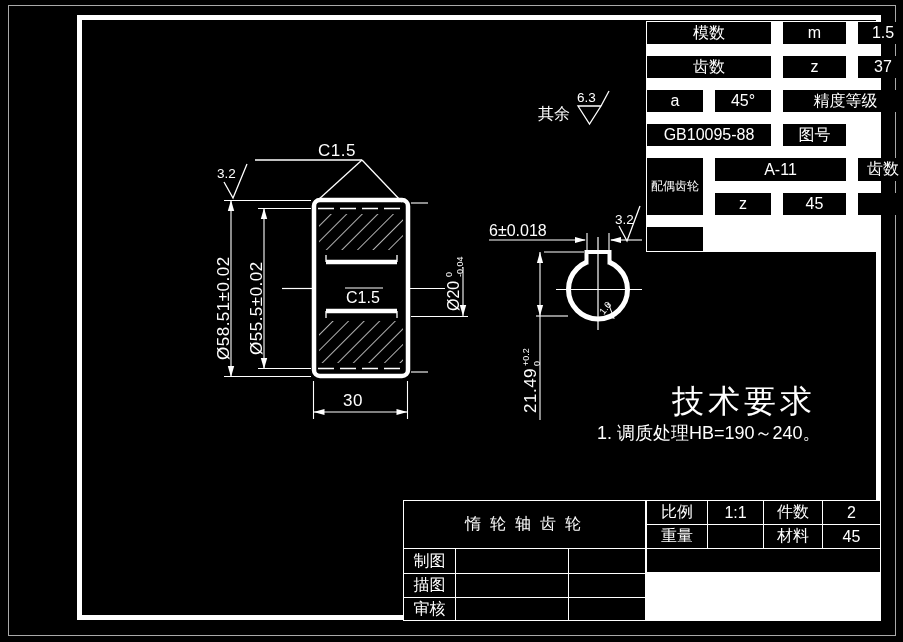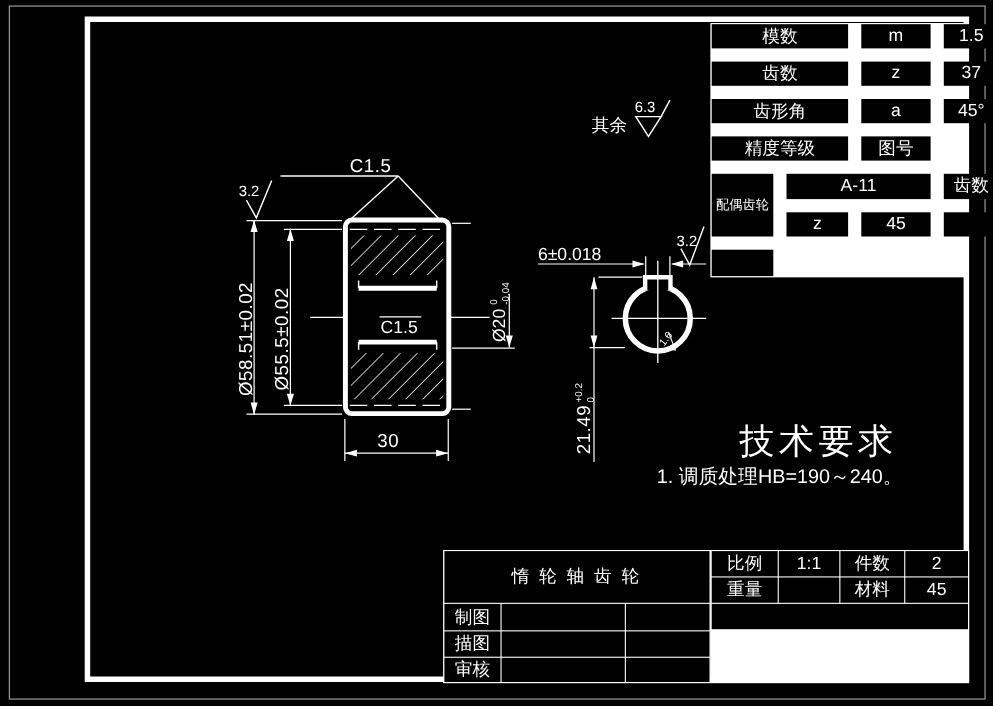--- a/index.html
+++ b/index.html
@@ -175,25 +175,25 @@
 
 <div class="abs" id="gear-table">
   <div class="span2">模数</div>
   <div>m</div>
   <div>1.5</div>
 
   <div class="span2">齿数</div>
   <div>z</div>
   <div>37</div>
 
-  <div class="span2">齿形角</div>
   <div>a</div>
   <div>45°</div>
 
   <div class="span2">精度等级</div>
+  <div class="span2">GB10095-88</div>
 
   <div style="grid-row:5/7;font-size:12px">配偶齿轮</div>
   <div>图号</div>
   <div class="span2">A-11</div>
 
   <div>齿数</div>
   <div>z</div>
   <div>45</div>
 
   <div></div>

